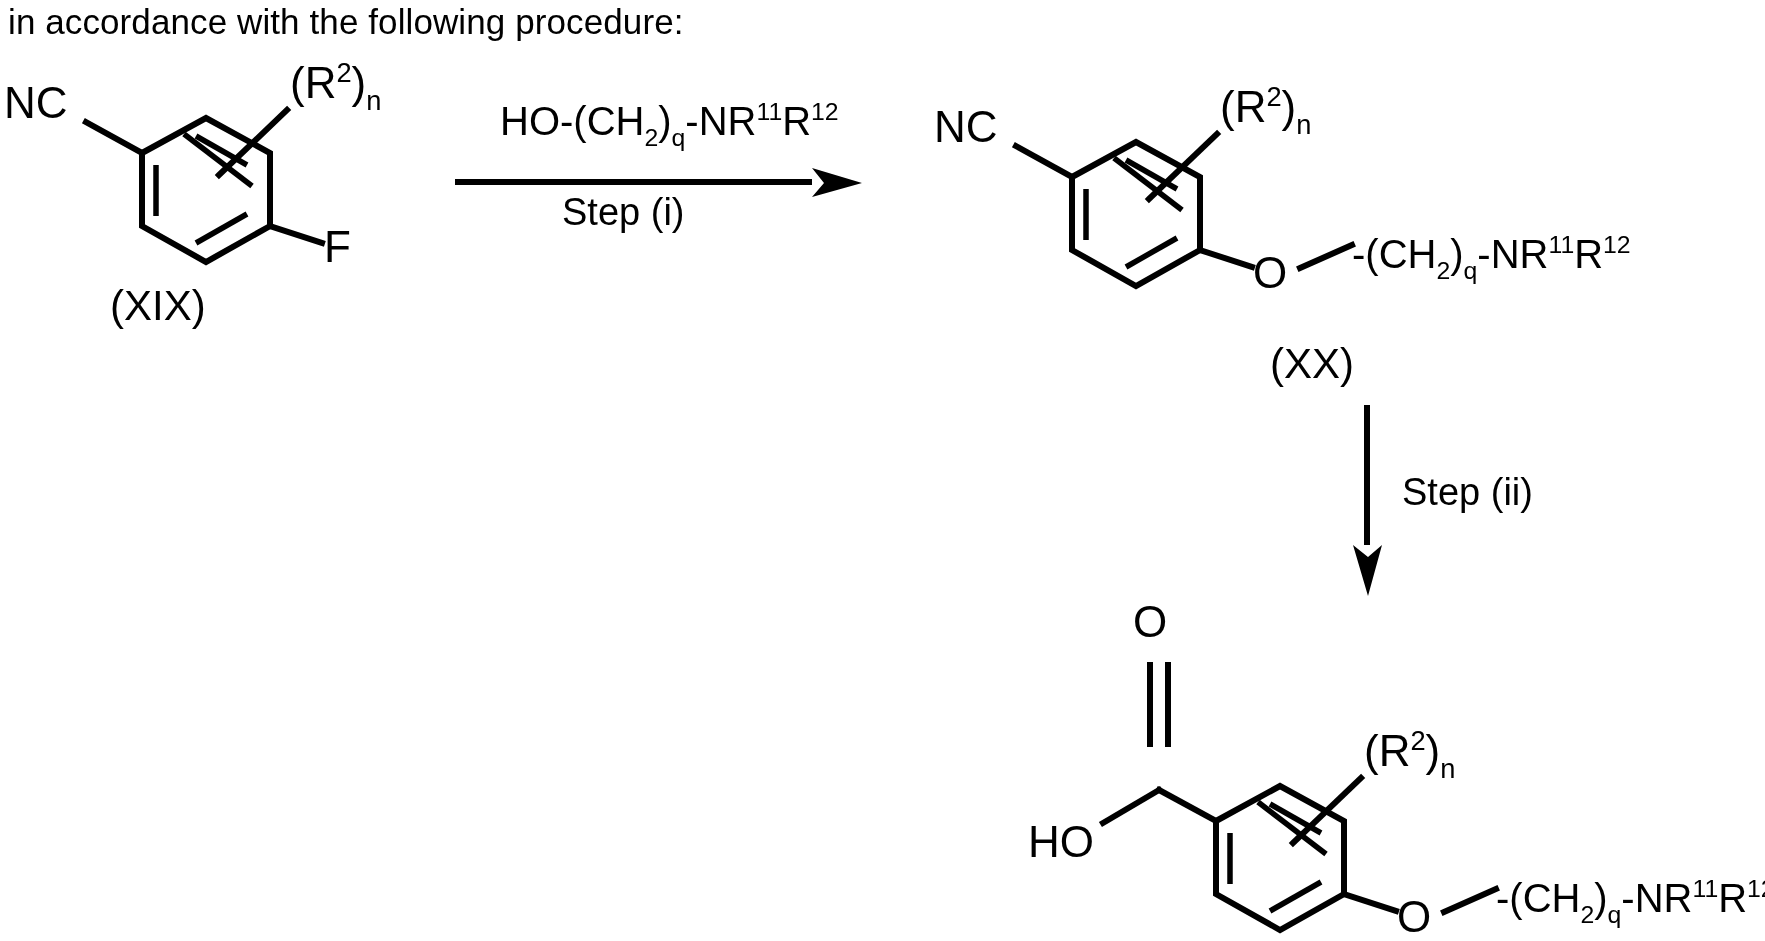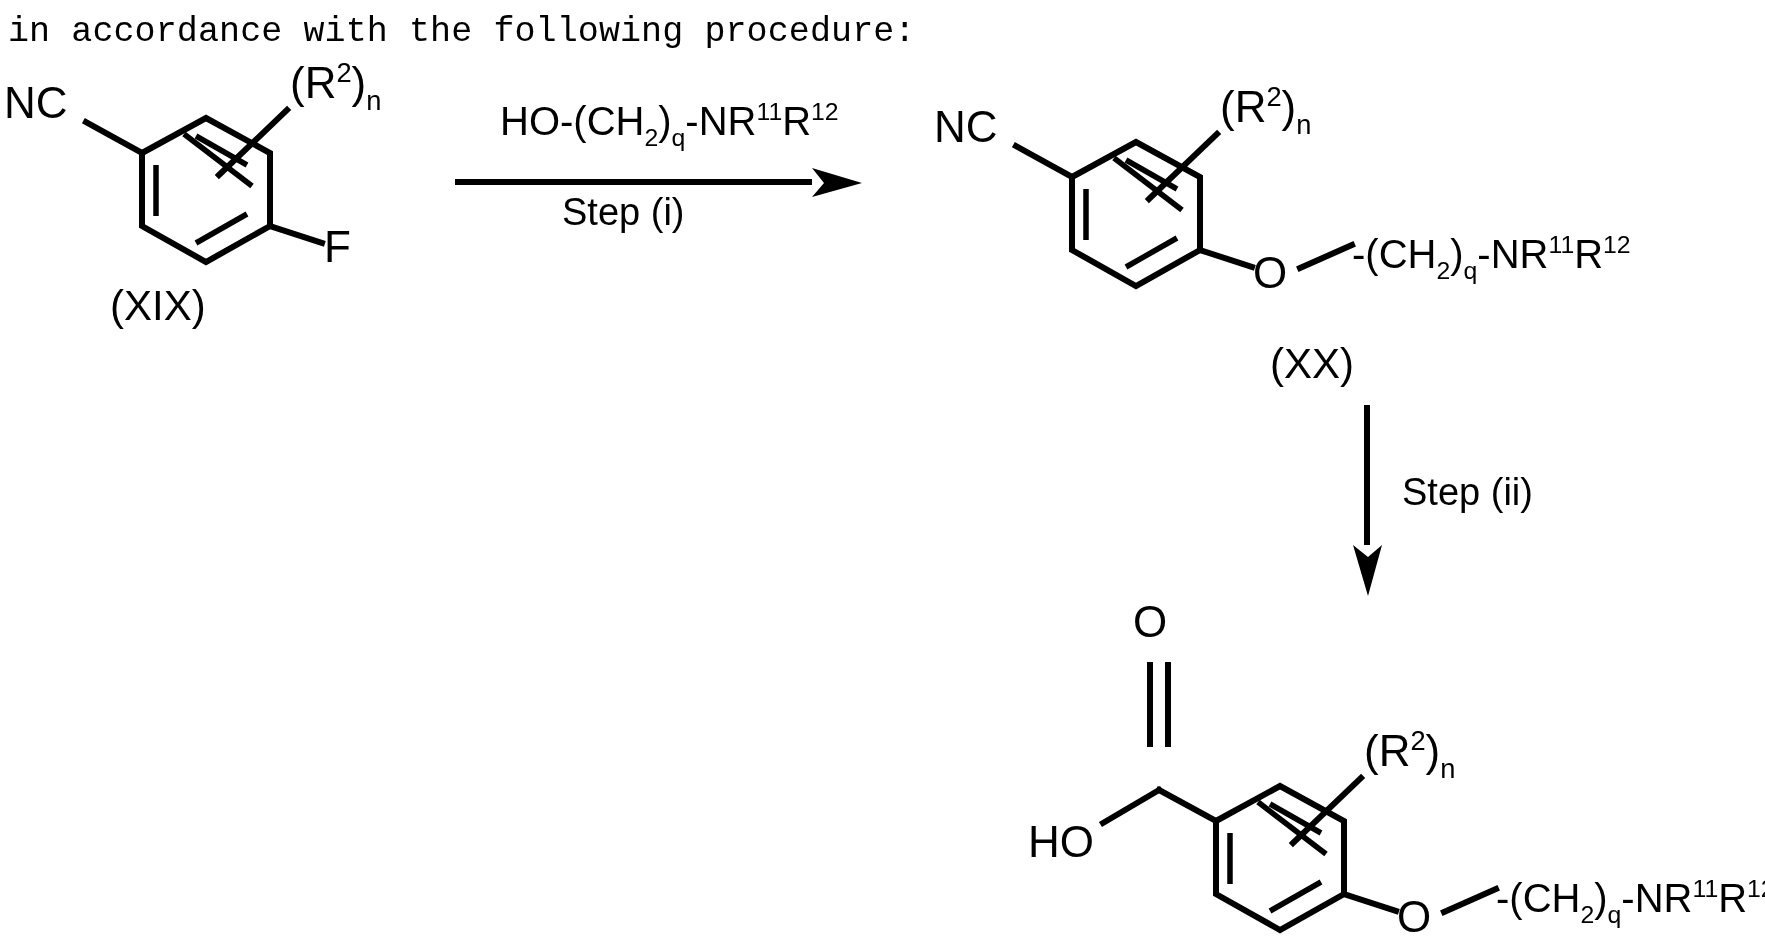--- a/index.html
+++ b/index.html
@@ -12,25 +12,24 @@
     width: 1765px;
     height: 941px;
     background: #ffffff;
     font-family: "Liberation Sans", sans-serif;
     color: #000000;
     overflow: hidden;
   }
   .header-text {
     position: absolute;
     left: 8px;
-    top: 12px;
+    top: 2px;
     font-size: 35px;
     letter-spacing: 0.1px;
     white-space: nowrap;
-    font-family: Liberation Mono, monospace;
   }
   .scheme-svg {
     position: absolute;
     left: 0;
     top: 0;
     width: 1765px;
     height: 941px;
   }
   .chem-label {
     font-family: "Liberation Sans", sans-serif;

